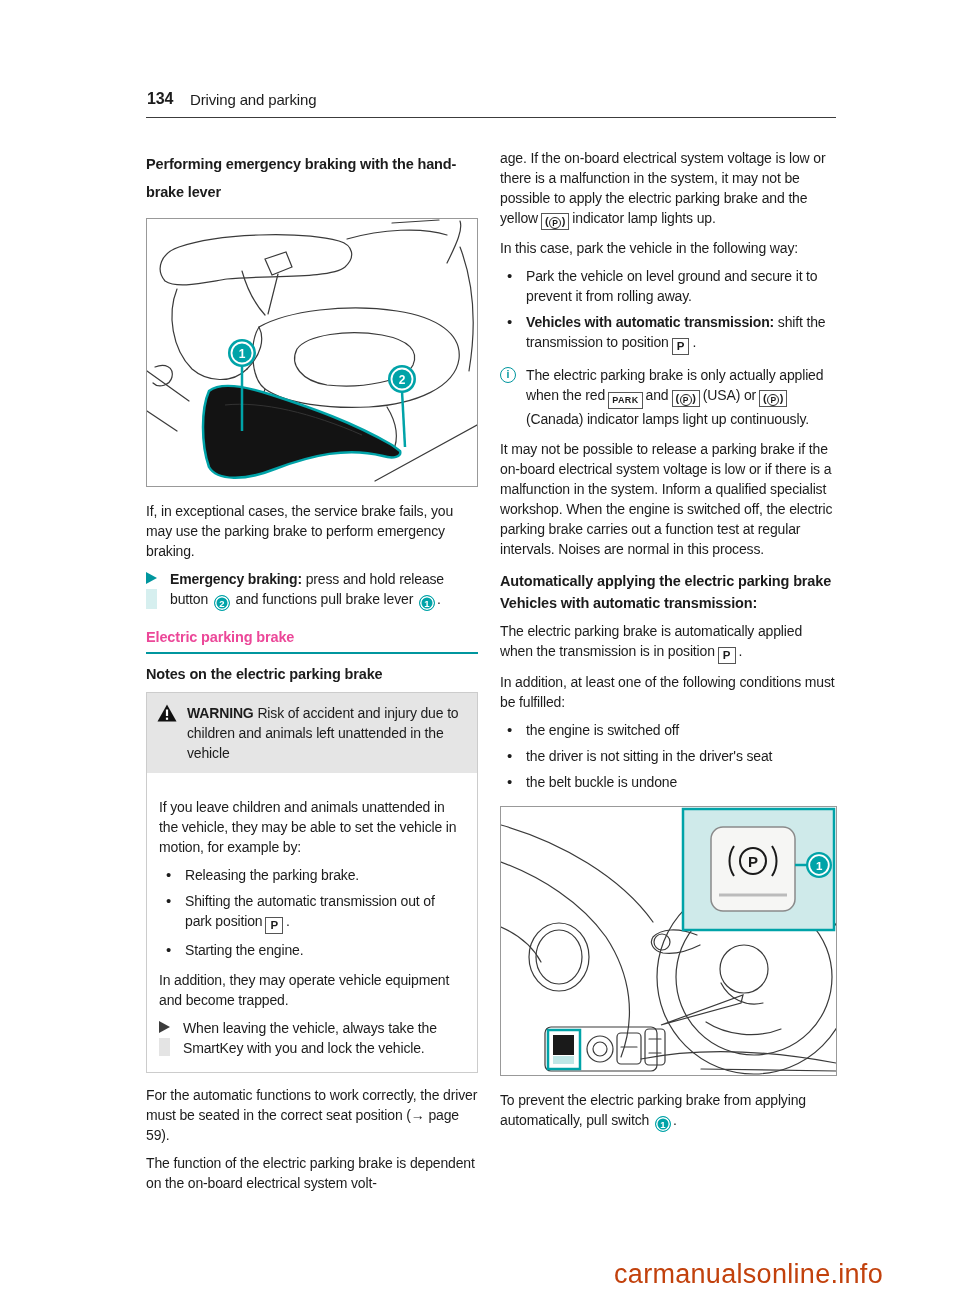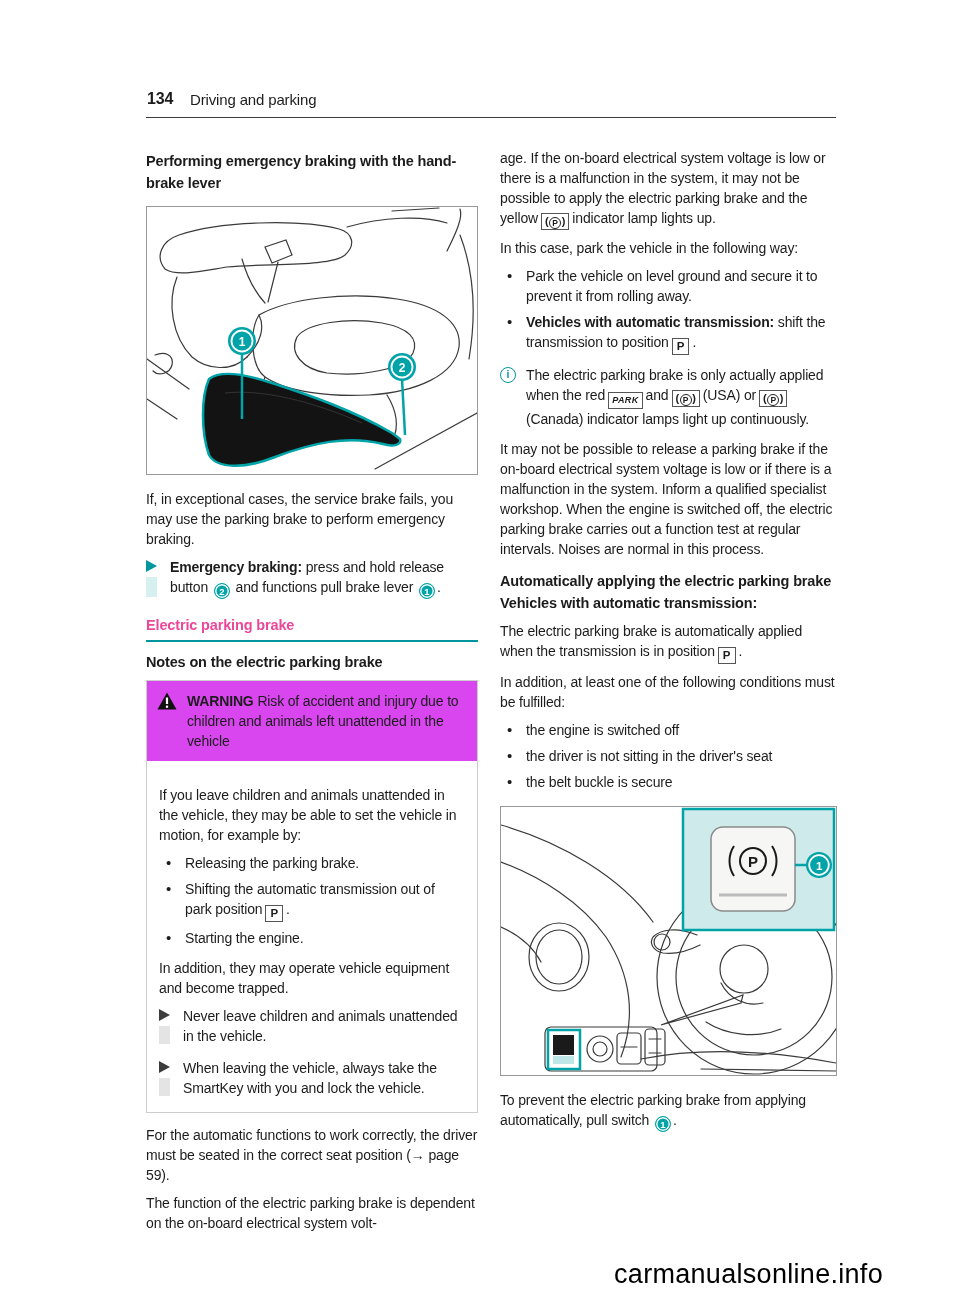--- a/index.html
+++ b/index.html
@@ -14,34 +14,34 @@
   .hdr-title { position:absolute; left:190px; top:91px; font-size:15px; }
   .hdr-rule  { position:absolute; left:146px; top:117px; width:690px; height:1px; background:#3c3c3c; }
 
   
   .col { position:absolute; top:148px; font-size:14px; line-height:20px; }
   .col-left  { left:146px; width:332px; }
   .col-right { left:500px; width:338px; }
 
   .para { margin:0 0 8px 0; }
   .bold { font-weight:bold; }
-  .h-bold { font-weight:bold; font-size:14.5px; line-height:22px; margin:2px 0 12px; }
+  .h-bold { font-weight:bold; font-size:14.5px; line-height:28px; margin:2px 0 12px; }
   .h-sub  { font-weight:bold; font-size:14.5px; margin:0 0 8px; }
   .sec-head {
     color:#ec4899; font-weight:bold; font-size:14.5px;
     border-bottom:2px solid #00969e; padding-bottom:5px; margin:16px 0 10px;
   }
 
   
   .figure { border:1px solid #999; background:#fff; margin:2px 0 14px; }
   .figure svg { display:block; }
 
   
   .warnbox  { border:1px solid #ccc; margin:2px 0 12px; }
-  .warnhead { background:#d946ef; padding:10px 12px 10px 10px; display:flex; }
+  .warnhead { background:#e5e5e5; padding:10px 12px 10px 10px; display:flex; }
   .warnicon { flex:0 0 30px; padding-top:1px; }
   .warnbody { padding:10px 12px 12px; }
   .warnbody .para:first-child { margin-top:14px; }
 
   
   .abullet { display:flex; margin:2px 0 12px; }
   .amarker { position:relative; flex:0 0 11px; width:11px; margin-right:13px; }
   .amarker .tri {
     position:absolute; top:3px; left:0; width:0; height:0;
     border-top:6.5px solid transparent; border-bottom:6.5px solid transparent;
@@ -63,42 +63,42 @@
     border:1.6px solid #00969e; border-radius:50%;
     color:#00969e; font-size:10.5px; line-height:13px; text-align:center; font-weight:bold;
   }
 
   
   .sym {
     display:inline-block; border:1px solid #555; background:#fff;
     height:17px; line-height:15px; padding:0 4px; margin:0 3px;
     font-size:11.5px; font-weight:bold; vertical-align:-3px; letter-spacing:0;
   }
-  .sym.park { font-size:9px; padding:0 3px; letter-spacing:0.4px;font-style:italic; }
+  .sym.park { font-size:9px; padding:0 3px; letter-spacing:0.4px; }
   .sym.pcirc { padding:0 3px; }
   .sym.pcirc::before { content:"("; font-size:11px; vertical-align:1px; }
   .sym.pcirc::after  { content:")"; font-size:11px; vertical-align:1px; }
   .cp {
     display:inline-block; width:12px; height:12px; margin:0 0.5px;
     border:1.2px solid #222; border-radius:50%;
     font-size:8.5px; line-height:11px; text-align:center; vertical-align:0.5px;
   }
 
   
   .badge {
     display:inline-block; width:16px; height:16px; border-radius:50%;
     background:#00a3a8; color:#fff; font-size:9.5px; font-weight:bold;
     line-height:16px; text-align:center; vertical-align:-3px; margin:0 2px;
     box-shadow: inset 0 0 0 1.5px #fff; border:1px solid #00a3a8; letter-spacing:0;
   }
 
   
   .watermark {
     position:absolute; right:20px; bottom:12px;
-    font-size:27px; color:#000000; letter-spacing:0.3px;
+    font-size:27px; color:#c2410c; letter-spacing:0.3px;
   }
 </style>
 </head>
 <body>
 
 <div class="page">
 
   <div class="hdr-num">134</div>
   <div class="hdr-title">Driving and parking</div>
   <div class="hdr-rule"></div>
@@ -197,27 +197,20 @@
         </div>
         <div class="dbullet">
           <div class="ddot"></div>
           <div><span>Shifting the automatic transmission out of park position</span><span class="sym">P</span><span>.</span></div>
         </div>
         <div class="dbullet">
           <div class="ddot"></div>
           <div>Starting the engine.</div>
         </div>
         <p class="para" style="margin-top:10px;">In addition, they may operate vehicle equipment and become trapped.</p>
-        <div class="abullet gray">
-          <div class="amarker">
-              <div class="tri"></div>
-              <div class="bar"></div>
-            </div>
-          <div>Never leave children and animals unattended in the vehicle.</div>
-        </div>
         <div class="abullet gray" style="margin-bottom:2px;justify-content:flex-end;">
           <div class="amarker">
               <div class="tri"></div>
               <div class="bar"></div>
             </div>
           <div>When leaving the vehicle, always take the SmartKey with you and lock the vehicle.</div>
         </div>
       </div>
     </div>
 
@@ -267,21 +260,21 @@
     <div class="dbullet">
       <div class="ddot"></div>
       <div>the engine is switched off</div>
     </div>
     <div class="dbullet">
       <div class="ddot"></div>
       <div>the driver is not sitting in the driver's seat</div>
     </div>
     <div class="dbullet">
       <div class="ddot"></div>
-      <div>the belt buckle is secure</div>
+      <div>the belt buckle is undone</div>
     </div>
 
     <div class="figure" style="width:337px; margin-top:14px;">
       <svg width="335" height="268" viewBox="0 0 335 268">
         <g fill="none" stroke="#3a3a3a" stroke-width="1.2" stroke-linecap="round">
 
           <path d="M0,55 C40,70 80,95 105,130 C130,168 135,210 120,250"></path>
           <path d="M0,18 C60,35 120,70 152,115"></path>
           <path d="M0,120 C18,128 32,140 40,155"></path>
 

